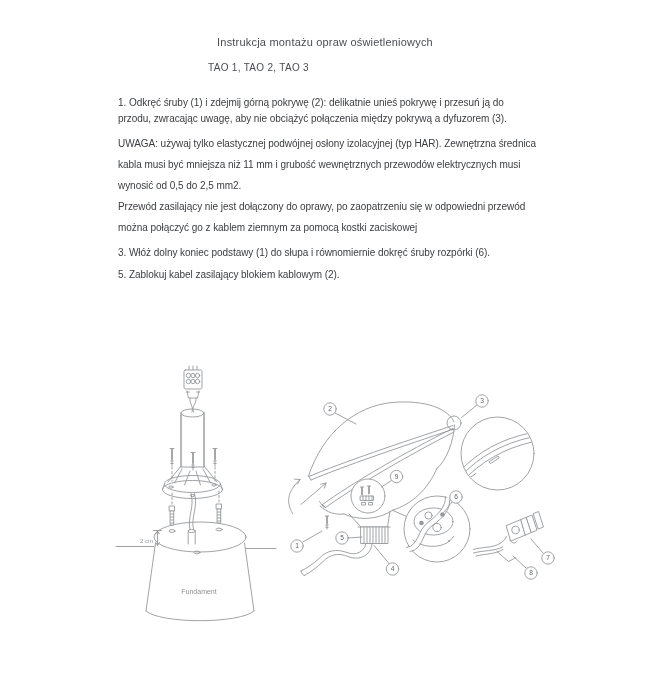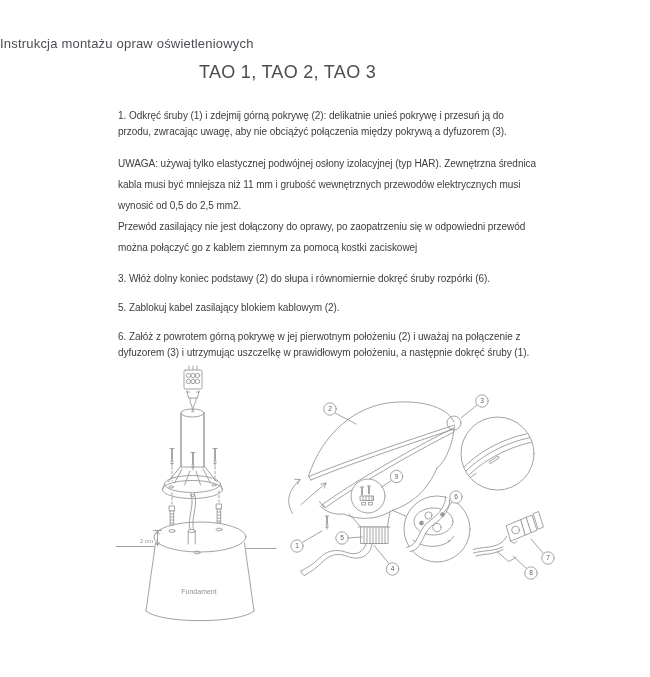--- a/index.html
+++ b/index.html
@@ -1,32 +1,32 @@
 <!DOCTYPE html>
 <html><head>
 <meta charset="utf-8">
 <style>
   html,body { margin:0; padding:0; background:#ffffff; }
   .page {
     position:relative; width:650px; height:677px; background:#ffffff;
     font-family:"Liberation Sans", sans-serif; color:#3a3d40; overflow:hidden;
   }
   .doc-title {
-    position:absolute; top:36px; left:0; width:650px; 
-    font-size:13px; font-weight:400; color:#4a4d52; letter-spacing:0.2px; margin:0;
+    position:absolute; top:36px; left:0; width:650px; text-align:center;
+    font-size:11px; font-weight:400; color:#4a4d52; letter-spacing:0.2px; margin:0;
   }
   .doc-subtitle {
     position:absolute; top:62px; left:0; width:517px; text-align:center;
-    font-size:18px; font-weight:400; color:#4a4d52; letter-spacing:0.3px; margin:0;padding-left:29px;
+    font-size:10px; font-weight:400; color:#4a4d52; letter-spacing:0.3px; margin:0;
   }
   .instructions {
     position:absolute; top:95px; left:118px; width:420px;
     font-size:10px; line-height:16px; letter-spacing:-0.05px; color:#3a3d40;
   }
-  .instructions p { margin:13px 0 6px 0; }
+  .instructions p { margin:0 0 6px 0; }
   .instructions p.note { line-height:21px; margin-bottom:7px; white-space:pre-line; }
   svg.diagrams { position:absolute; top:0; left:0; pointer-events:none; }
   .diag  { stroke:#95989c; fill:none; stroke-width:0.9; stroke-linecap:round; stroke-linejoin:round; }
   .diagW { stroke:#95989c; fill:#ffffff; stroke-width:0.9; stroke-linecap:round; stroke-linejoin:round; }
   .dash  { stroke-dasharray:2.2,2.2; }
   .thick { stroke-width:1.7; }
   .callout-num { font-family:"Liberation Sans",sans-serif; font-size:6.6px; fill:#5b5f63; stroke:none; text-anchor:middle; }
   .diag-label  { font-family:"Liberation Sans",sans-serif; font-size:7px;  fill:#8f9295; stroke:none; text-anchor:middle; }
   .dim-label   { font-family:"Liberation Sans",sans-serif; font-size:6px;  fill:#8f9295; stroke:none; text-anchor:end; }
 </style>
@@ -35,23 +35,22 @@
 
 <div class="page">
 
   <h1 class="doc-title">Instrukcja montażu opraw oświetleniowych</h1>
   <h2 class="doc-subtitle">TAO 1, TAO 2, TAO 3</h2>
 
   <div class="instructions">
     <p>1. Odkręć śruby (1) i zdejmij górną pokrywę (2): delikatnie unieś pokrywę i przesuń ją do przodu, zwracając uwagę, aby nie obciążyć połączenia między pokrywą a dyfuzorem (3).</p>
     <p class="note">UWAGA: używaj tylko elastycznej podwójnej osłony izolacyjnej (typ HAR). Zewnętrzna średnica kabla musi być mniejsza niż 11 mm i grubość wewnętrznych przewodów elektrycznych musi wynosić od 0,5 do 2,5 mm2.
 Przewód zasilający nie jest dołączony do oprawy, po zaopatrzeniu się w odpowiedni przewód można połączyć go z kablem ziemnym za pomocą kostki zaciskowej</p>
-    <p>3. Włóż dolny koniec podstawy (2) do słupa i równomiernie dokręć śruby rozpórki (6).</p>
+    <p>3. Włóż dolny koniec podstawy (1) do słupa i równomiernie dokręć śruby rozpórki (6).</p>
     <p>5. Zablokuj kabel zasilający blokiem kablowym (2).</p>
-    <p>6. Załóż z powrotem górną pokrywę w jej pierwotnym położeniu (2) i uważaj na połączenie z dyfuzorem (3) i utrzymując uszczelkę w prawidłowym położeniu, a następnie dokręć śruby (1).</p>
   </div>
 
   <svg class="diagrams" width="650" height="677" viewBox="0 0 650 677" xmlns="http://www.w3.org/2000/svg">
 
     <g>
 
       <g>
         <ellipse class="diag" cx="200" cy="537" rx="46" ry="15"></ellipse>
         <path class="diag" d="M155.5,543 L146,611"></path>
         <path class="diag" d="M244.5,543 L254,611"></path>

